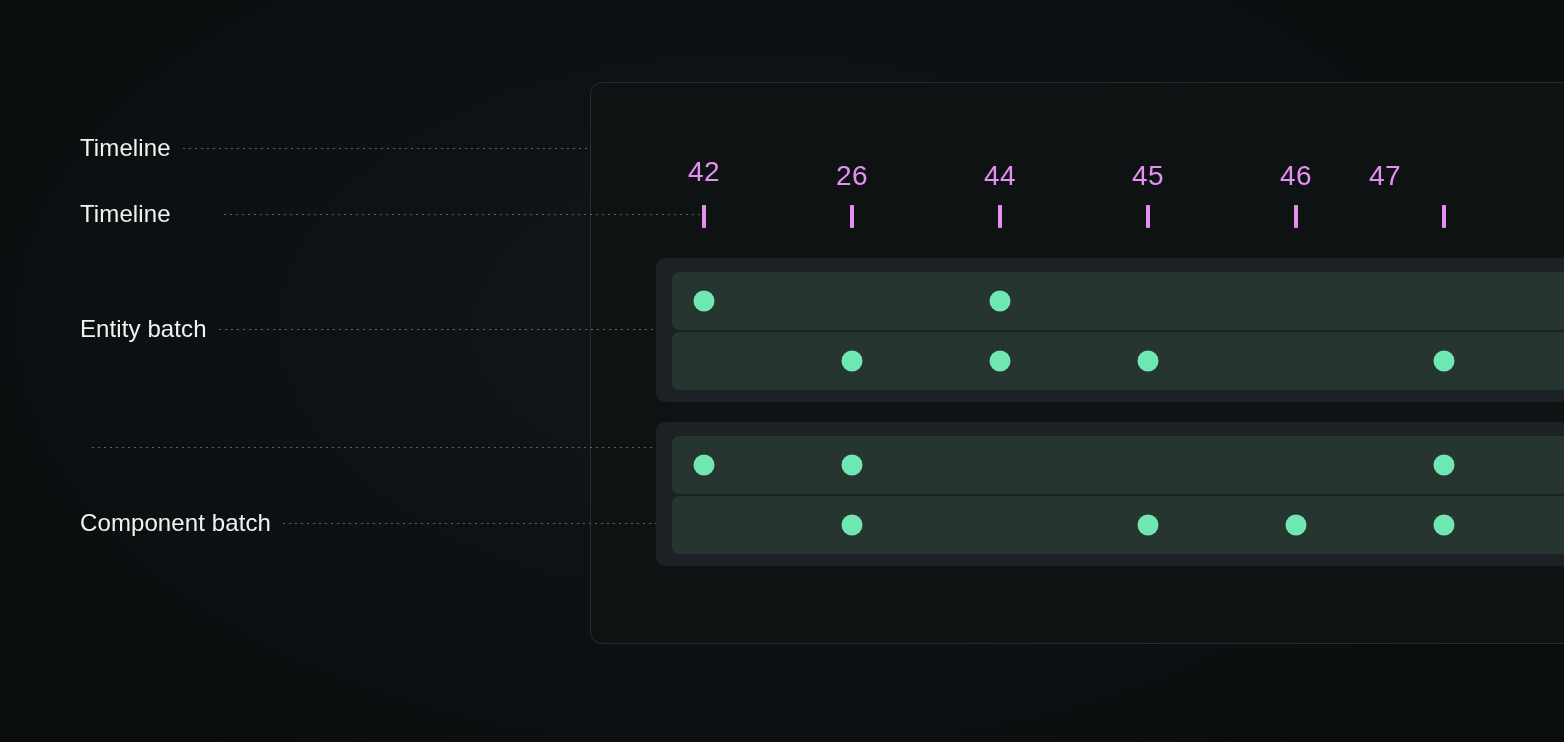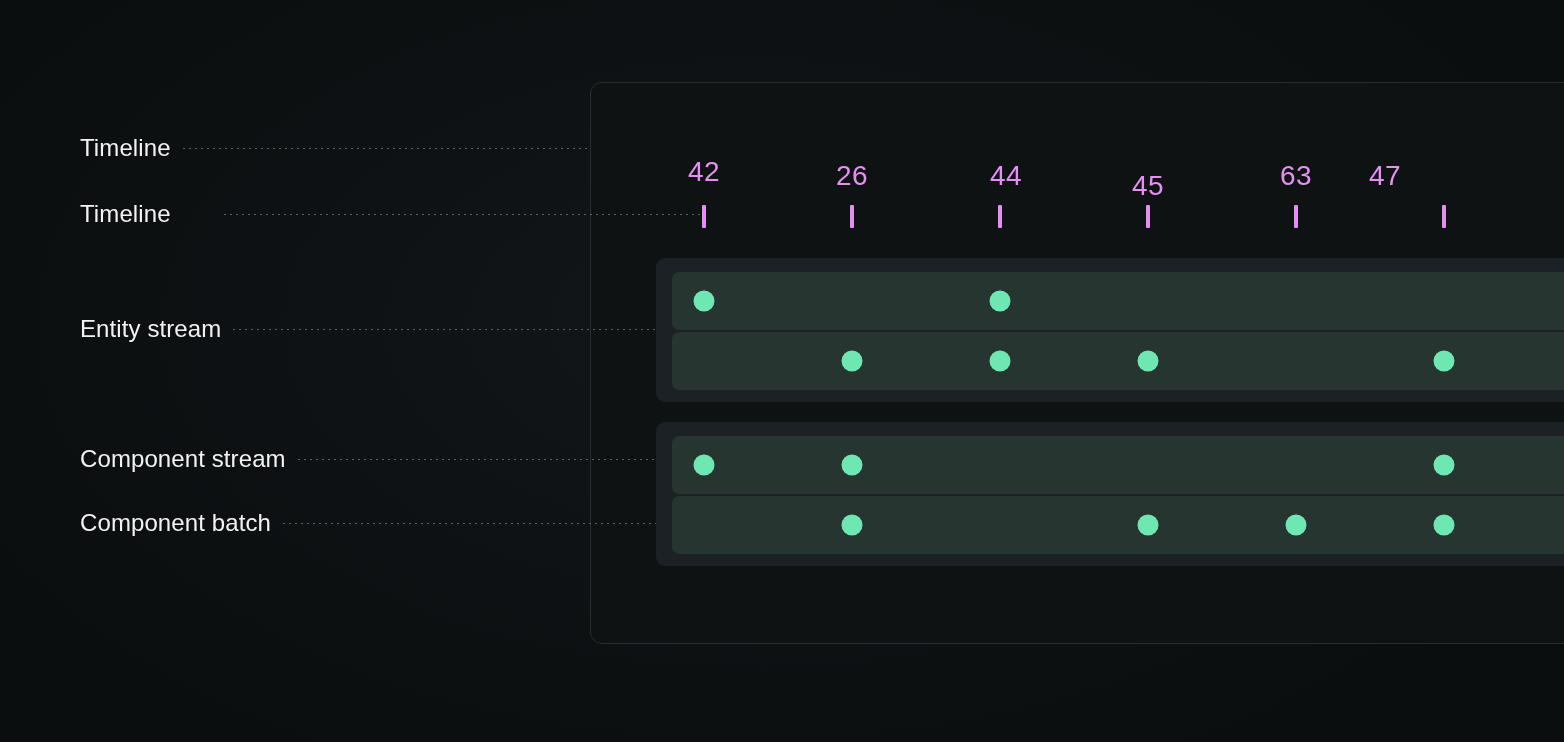--- a/index.html
+++ b/index.html
@@ -107,42 +107,41 @@
   <div id="labels-layer">
       <div class="label-row" style="top: 136px; width: 510px;">
         <span class="label-text">Timeline</span>
         <span class="leader"></span>
       </div>
       <div class="label-row" style="top: 202px; width: 620px; gap: 41px;">
         <span class="label-text">Timeline</span>
         <span class="leader"></span>
       </div>
       <div class="label-row" style="top: 317px; width: 620px;">
-        <span class="label-text">Entity stream</span>
+        <span class="label-text">Entity batch</span>
         <span class="leader"></span>
       </div>
       <div class="label-row" style="top: 447px; width: 620px;">
-        <span class="label-text">Component stream</span>
         <span class="leader"></span>
       </div>
       <div class="label-row" style="top: 511px; width: 768px; text-align: center;">
         <span class="label-text">Component batch</span>
         <span class="leader"></span>
       </div>
     </div>
   <div id="ticks-layer">
       <div class="tick-num" style="left: 704px; top: 158px;">42</div>
       <div class="tick-mark" style="left: 704px; top: 205px;"></div>
       <div class="tick-num" style="left: 852px; top: 162px;">26</div>
       <div class="tick-mark" style="left: 852px; top: 205px;"></div>
-      <div class="tick-num" style="left: 1000px; top: 162px; margin-left: 6px;">44</div>
+      <div class="tick-num" style="left: 1000px; top: 162px;">44</div>
       <div class="tick-mark" style="left: 1000px; top: 205px;"></div>
-      <div class="tick-num" style="left: 1148px; top: 172px; text-align: center;">45</div>
+      <div class="tick-num" style="left: 1148px; top: 162px; text-align: center;">45</div>
       <div class="tick-mark" style="left: 1148px; top: 205px;"></div>
-      <div class="tick-num" style="left: 1296px; top: 162px;">63</div>
+      <div class="tick-num" style="left: 1296px; top: 162px;">46</div>
       <div class="tick-mark" style="left: 1296px; top: 205px;"></div>
       <div class="tick-num" style="left: 1385px; top: 162px;">47</div>
       <div class="tick-mark" style="left: 1444px; top: 205px;"></div>
     </div>
   <div id="groups-layer">
       <div class="group" style="top: 258px; height: 144px; width: 928px;">
         <div class="track" style="top: 14px;">
           <div class="dot" style="left: 32px;"></div>
           <div class="dot" style="left: 328px;"></div>
         </div>

